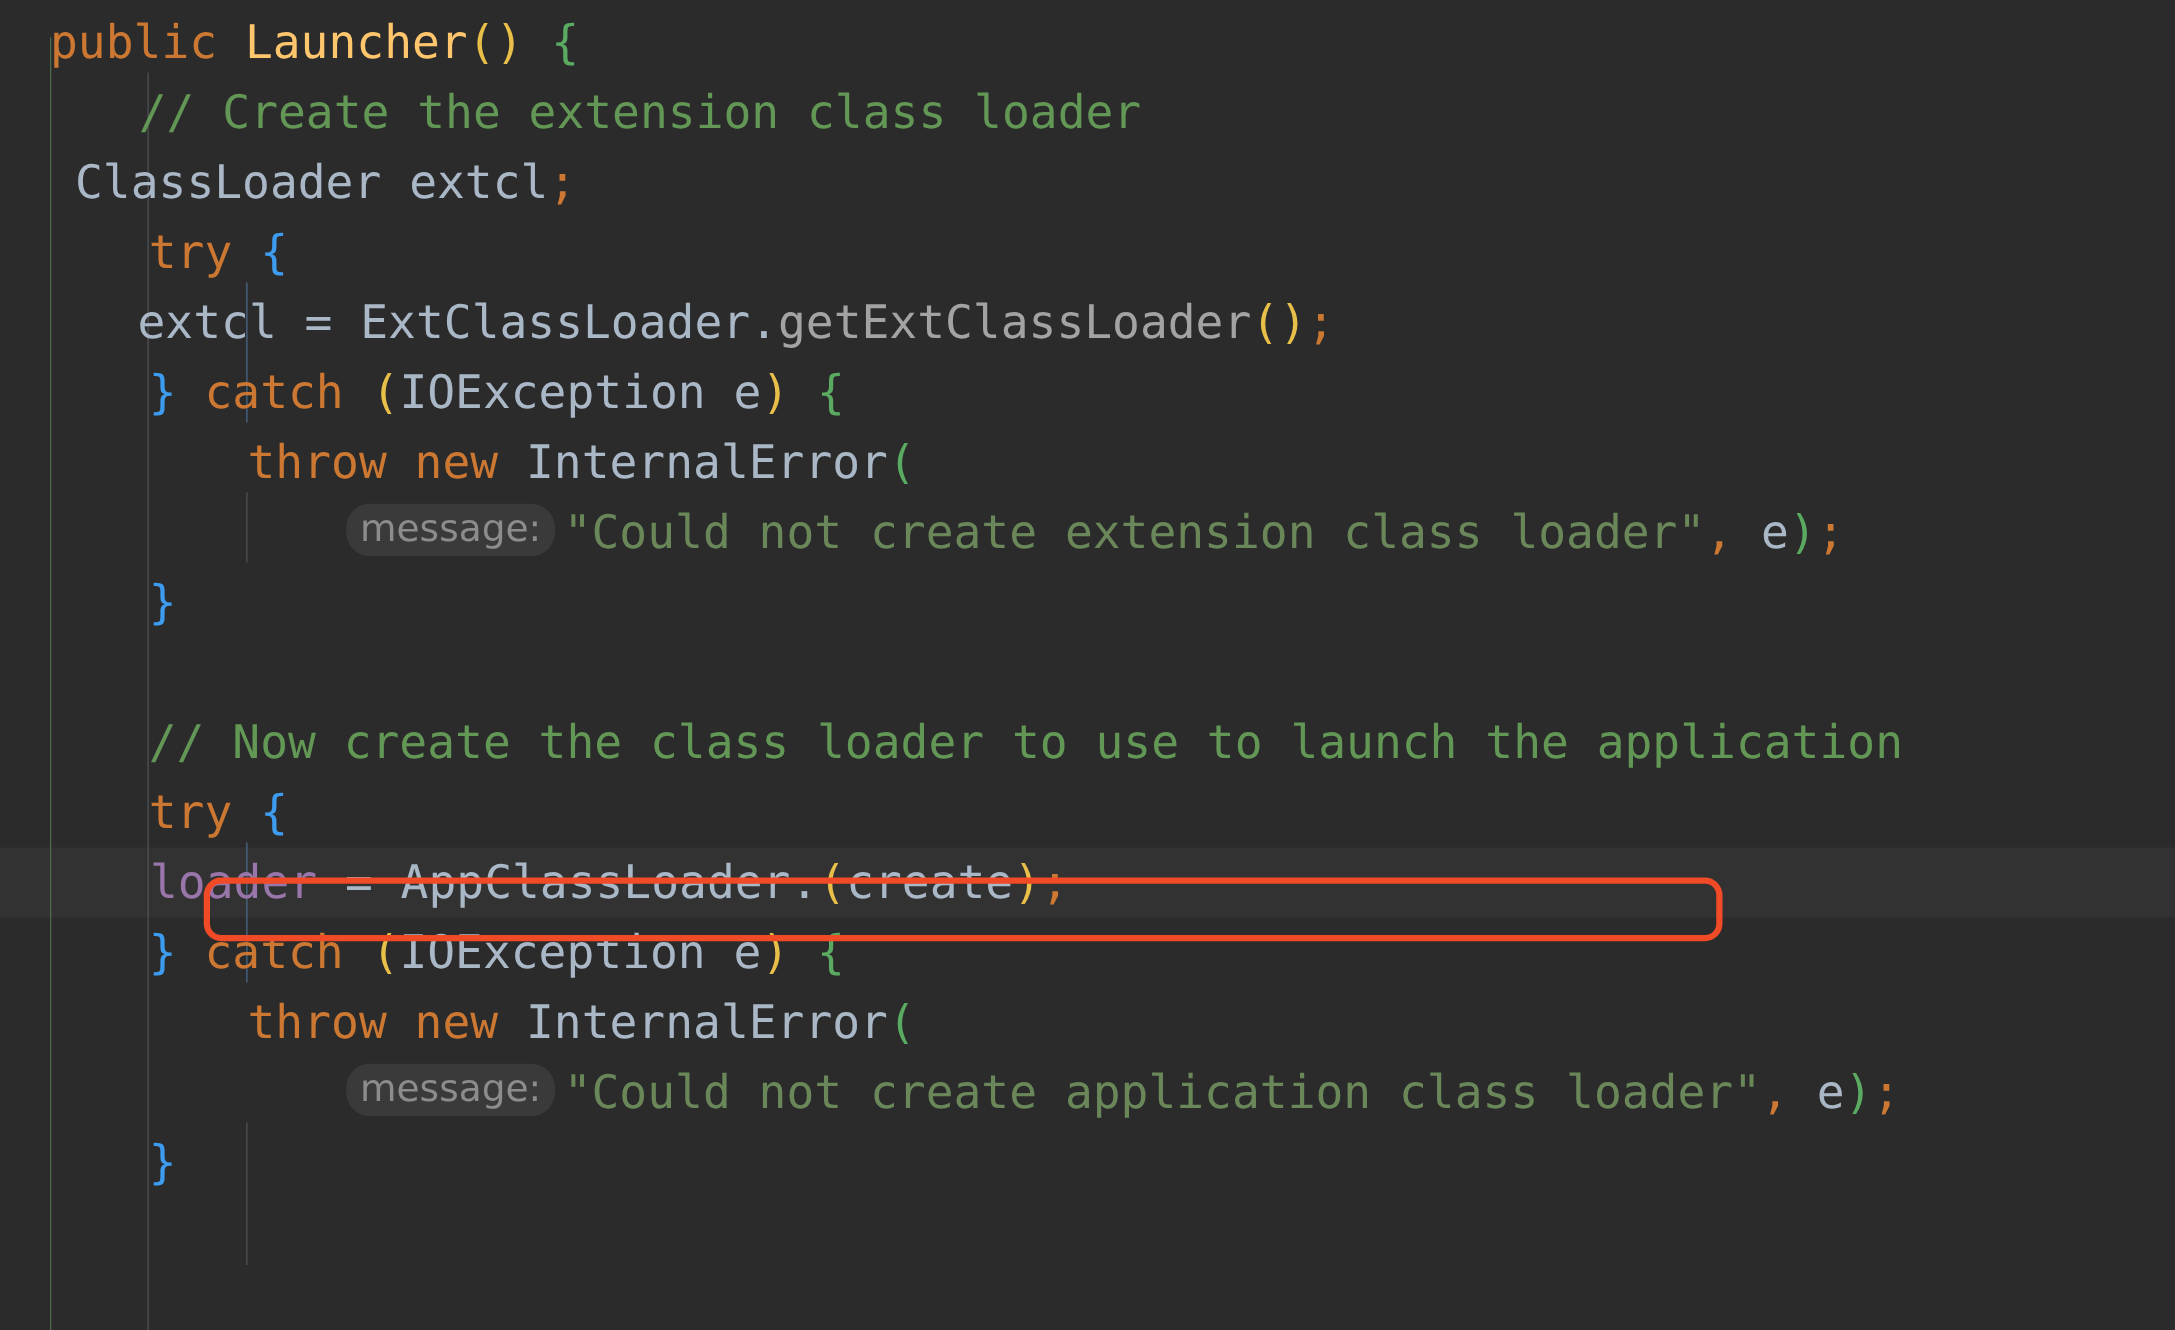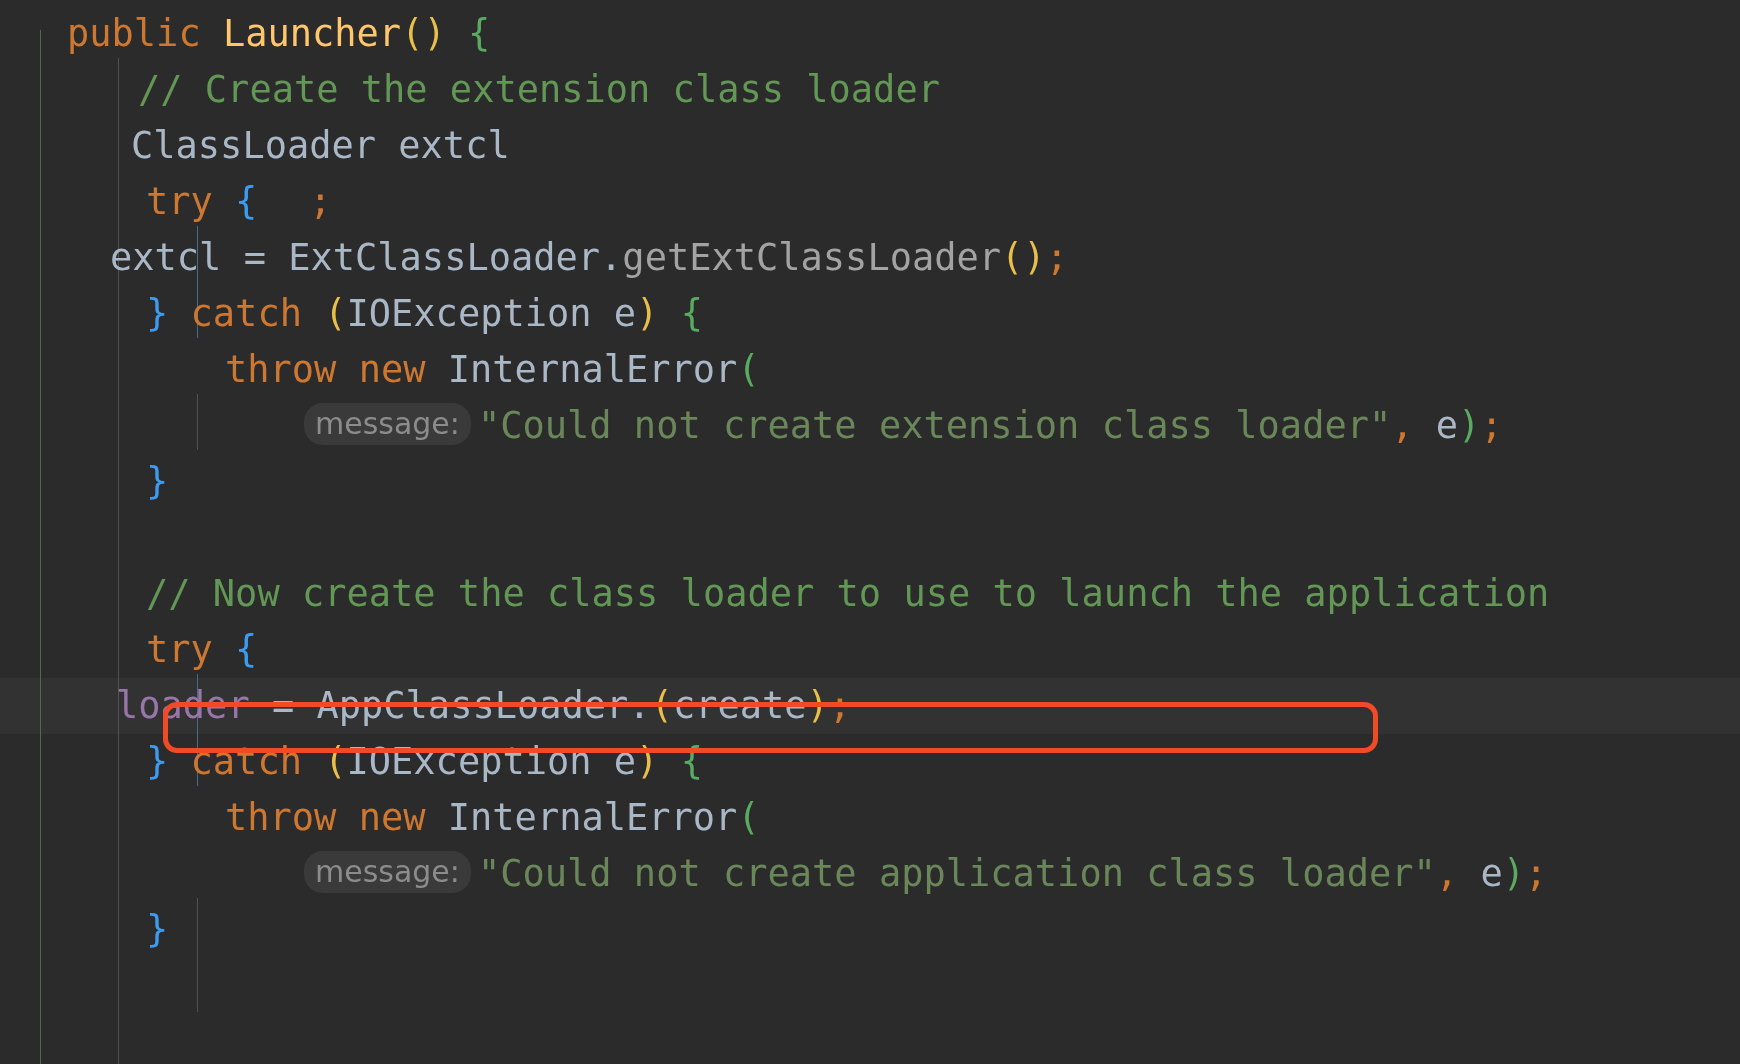--- a/index.html
+++ b/index.html
@@ -41,21 +41,20 @@
     background: #323232;
     z-index: 0;
   }
 
   
   .code {
     position: absolute;
     inset: 0;
     z-index: 2;
     padding: 0;
-    margin-left: 27px;
   }
   .line {
     position: absolute;
     left: 0;
     height: 56px;
     white-space: pre;
     color: #a9b7c6;
     padding-left: 40px;
     box-sizing: border-box;
     display: flex;
@@ -109,31 +108,31 @@
       <div class="guide" style="left: 118px; top: 58px; height: 1006px; background: rgb(79, 82, 84);"></div>
       <div class="guide" style="left: 197px; top: 226px; height: 112px; background: rgb(74, 106, 138);"></div>
       <div class="guide" style="left: 197px; top: 394px; height: 56px; background: rgb(79, 82, 84);"></div>
       <div class="guide" style="left: 197px; top: 674px; height: 112px; background: rgb(74, 106, 138);"></div>
       <div class="guide" style="left: 197px; top: 898px; height: 114px; background: rgb(79, 82, 84);"></div>
     </div>
   <div class="line-highlight" style="top: 678px; background: rgb(50, 50, 50);"></div>
     <div class="code" id="code-layer">
       <div class="line" style="top: 6px; padding-left: 40px;"><span class="kw">public</span><span class="id"> </span><span class="cls">Launcher</span><span class="br-yel">(</span><span class="br-yel">)</span><span class="id"> </span><span class="br-green">{</span></div>
       <div class="line" style="top: 62px; padding-left: 111px;"><span class="cmt">// Create the extension class loader</span></div>
-      <div class="line" style="top: 118px; padding-left: 104px; flex-direction: column;"><span class="id">ClassLoader extcl</span><span class="kw">;</span></div>
+      <div class="line" style="top: 118px; padding-left: 60px;"><span class="id">ClassLoader extcl</span><span class="kw">;</span></div>
       <div class="line" style="top: 174px; padding-left: 119px;"><span class="kw">try</span><span class="id"> </span><span class="br-blue">{</span></div>
-      <div class="line" style="top: 230px; padding-left: 83px;"><span class="id">extcl = ExtClassLoader.</span><span class="mth">getExtClassLoader</span><span class="br-yel">(</span><span class="br-yel">)</span><span class="kw">;</span></div>
+      <div class="line" style="top: 230px; padding-left: 110px;"><span class="id">extcl = ExtClassLoader.</span><span class="mth">getExtClassLoader</span><span class="br-yel">(</span><span class="br-yel">)</span><span class="kw">;</span></div>
       <div class="line" style="top: 286px; padding-left: 119px;"><span class="br-blue">}</span><span class="id"> </span><span class="kw">catch</span><span class="id"> </span><span class="br-yel">(</span><span class="id">IOException e</span><span class="br-yel">)</span><span class="id"> </span><span class="br-green">{</span></div>
       <div class="line" style="top: 342px; padding-left: 198px;"><span class="kw">throw</span><span class="id"> </span><span class="kw">new</span><span class="id"> </span><span class="id">InternalError</span><span class="br-green">(</span></div>
       <div class="line" style="top: 398px; padding-left: 277px;"><span class="hint" style="background: rgb(58, 58, 58); color: rgb(140, 140, 140);">message:</span><span class="str">"Could not create extension class loader"</span><span class="kw">,</span><span class="id"> </span><span class="id">e</span><span class="br-green">)</span><span class="kw">;</span></div>
       <div class="line" style="top: 454px; padding-left: 119px;"><span class="br-blue">}</span></div>
       <div class="line" style="top: 510px; padding-left: 40px;"></div>
       <div class="line" style="top: 566px; padding-left: 119px;"><span class="cmt">// Now create the class loader to use to launch the application</span></div>
       <div class="line" style="top: 622px; padding-left: 119px;"><span class="kw">try</span><span class="id"> </span><span class="br-blue">{</span></div>
-      <div class="line" style="top: 678px; padding-left: 89px;"><span class="fld">loader</span><span class="id"> = AppClassLoader.</span><span class="br-yel">(</span><span class="id">create</span><span class="br-yel">)</span><span class="kw">;</span></div>
+      <div class="line" style="top: 678px; padding-left: 120px;"><span class="fld">loader</span><span class="id"> = AppClassLoader.</span><span class="br-yel">(</span><span class="id">create</span><span class="br-yel">)</span><span class="kw">;</span></div>
       <div class="line" style="top: 734px; padding-left: 119px;"><span class="br-blue">}</span><span class="id"> </span><span class="kw">catch</span><span class="id"> </span><span class="br-yel">(</span><span class="id">IOException e</span><span class="br-yel">)</span><span class="id"> </span><span class="br-green">{</span></div>
       <div class="line" style="top: 790px; padding-left: 198px;"><span class="kw">throw</span><span class="id"> </span><span class="kw">new</span><span class="id"> </span><span class="id">InternalError</span><span class="br-green">(</span></div>
       <div class="line" style="top: 846px; padding-left: 277px;"><span class="hint" style="background: rgb(58, 58, 58); color: rgb(140, 140, 140);">message:</span><span class="str">"Could not create application class loader"</span><span class="kw">,</span><span class="id"> </span><span class="id">e</span><span class="br-green">)</span><span class="kw">;</span></div>
       <div class="line" style="top: 902px; padding-left: 119px;"><span class="br-blue">}</span></div>
     </div>
   <div id="annotation-layer">
       <div class="annotation-box" style="left: 163px; top: 702px; width: 1215px; height: 51px; border-color: rgb(240, 74, 39);"></div>
     </div>
 </div>
 

